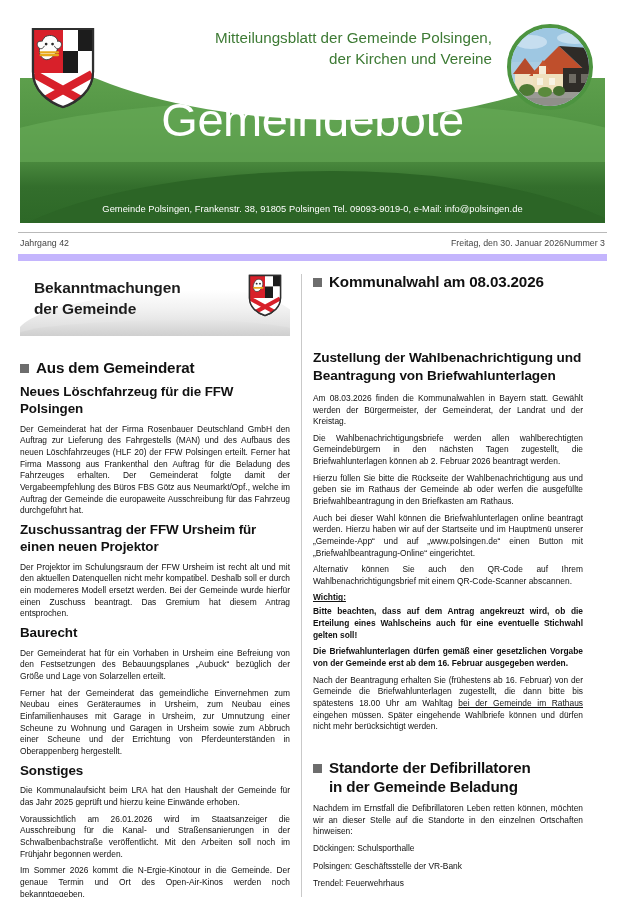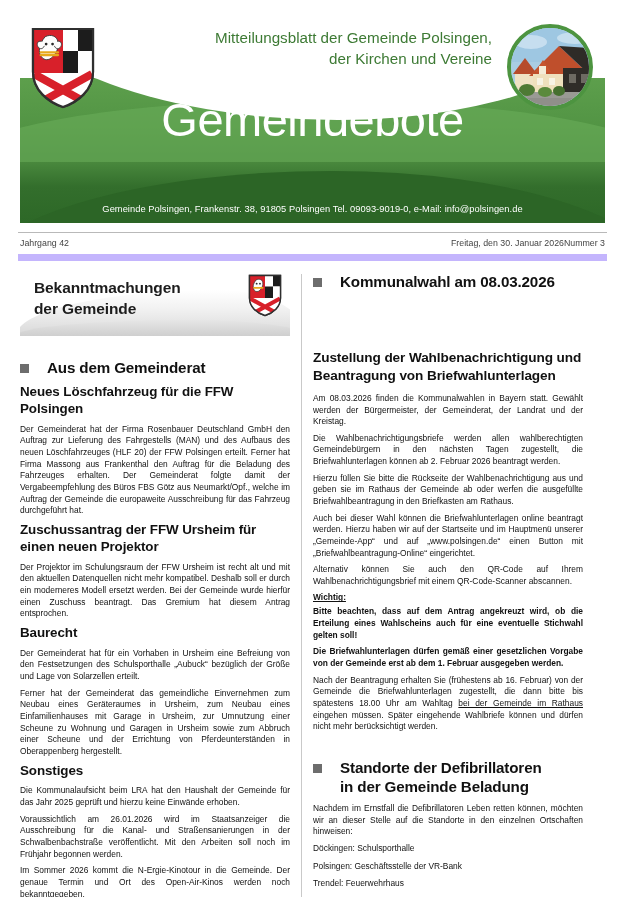--- a/index.html
+++ b/index.html
@@ -217,21 +217,21 @@
     top: 2px;
     width: 34px;
     height: 43px;
     z-index: 3;
   }
 
   
   .sec-head {
     display: flex;
     align-items: flex-start;
-    gap: 18px;
+    gap: 7px;
     margin: 0 0 7px 0;
   }
   .sec-head .bullet {
     width: 9px;
     height: 9px;
     background: #6d6d6d;
     flex: 0 0 auto;
     margin-top: 6px;
   }
   .sec-head .txt {
@@ -417,21 +417,21 @@
         <p class="body">Der Gemeinderat hat der Firma Rosenbauer Deutschland GmbH den Auftrag zur Lieferung des Fahrgestells (MAN) und des Aufbaus des neuen Löschfahrzeuges (HLF 20) der FFW Polsingen erteilt. Ferner hat Firma Massong aus Frankenthal den Auftrag für die Beladung des Fahrzeuges erhalten. Der Gemeinderat folgte damit der Vergabeempfehlung des Büros FBS Götz aus Neumarkt/Opf., welche im Auftrag der Gemeinde die europaweite Ausschreibung für das Fahrzeug durchgeführt hat.</p>
       </div>
 
       <div>
         <div class="sub-head">Zuschussantrag der FFW Ursheim für einen neuen Projektor</div>
         <p class="body">Der Projektor im Schulungsraum der FFW Ursheim ist recht alt und mit den aktuellen Datenquellen nicht mehr kompatibel. Deshalb soll er durch ein moderneres Modell ersetzt werden. Bei der Gemeinde wurde hierfür einen Zuschuss beantragt. Das Gremium hat diesem Antrag entsprochen.</p>
       </div>
 
       <div>
         <div class="sub-head">Baurecht</div>
-        <p class="body">Der Gemeinderat hat für ein Vorhaben in Ursheim eine Befreiung von den Festsetzungen des Schulsporthalle „Aubuck“ bezüglich der Größe und Lage von Solarzellen erteilt.</p>
+        <p class="body">Der Gemeinderat hat für ein Vorhaben in Ursheim eine Befreiung von den Festsetzungen des Bebauungsplanes „Aubuck“ bezüglich der Größe und Lage von Solarzellen erteilt.</p>
         <p class="body">Ferner hat der Gemeinderat das gemeindliche Einvernehmen zum Neubau eines Geräteraumes in Ursheim, zum Neubau eines Einfamilienhauses mit Garage in Ursheim, zur Umnutzung einer Scheune zu Wohnung und Garagen in Ursheim sowie zum Abbruch einer Scheune und der Errichtung von Pferdeunterständen in Oberappenberg hergestellt.</p>
       </div>
 
       <div>
         <div class="sub-head">Sonstiges</div>
         <p class="body">Die Kommunalaufsicht beim LRA hat den Haushalt der Gemeinde für das Jahr 2025 geprüft und hierzu keine Einwände erhoben.</p>
         <p class="body">Voraussichtlich am 26.01.2026 wird im Staatsanzeiger die Ausschreibung für die Kanal- und Straßensanierungen in der Schwalbenbachstraße veröffentlicht. Mit den Arbeiten soll noch im Frühjahr begonnen werden.</p>
         <p class="body">Im Sommer 2026 kommt die N-Ergie-Kinotour in die Gemeinde. Der genaue Termin und Ort des Open-Air-Kinos werden noch bekanntgegeben.</p>
 
       </div>
@@ -456,21 +456,21 @@
 
       <p class="body">Am 08.03.2026 finden die Kommunalwahlen in Bayern statt. Gewählt werden der Bürgermeister, der Gemeinderat, der Landrat und der Kreistag.</p>
       <p class="body">Die Wahlbenachrichtigungsbriefe werden allen wahlberechtigten Gemeindebürgern in den nächsten Tagen zugestellt, die Briefwahlunterlagen können ab 2. Februar 2026 beantragt werden.</p>
       <p class="body">Hierzu füllen Sie bitte die Rückseite der Wahlbenachrichtigung aus und geben sie im Rathaus der Gemeinde ab oder werfen die ausgefüllte Briefwahlbeantragung in den Briefkasten am Rathaus.</p>
       <p class="body">Auch bei dieser Wahl können die Briefwahlunterlagen online beantragt werden. Hierzu haben wir auf der Startseite und im Hauptmenü unserer „Gemeinde-App“ und auf „www.polsingen.de“ einen Button mit „Briefwahlbeantragung-Online“ eingerichtet.</p>
       <p class="body">Alternativ können Sie auch den QR-Code auf Ihrem Wahlbenachrichtigungsbrief mit einem QR-Code-Scanner abscannen.</p>
 
       <div class="wichtig">Wichtig:</div>
 
       <p class="body bold">Bitte beachten, dass auf dem Antrag angekreuzt wird, ob die Erteilung eines Wahlscheins auch für eine eventuelle Stichwahl gelten soll!</p>
-      <p class="body bold">Die Briefwahlunterlagen dürfen gemäß einer gesetzlichen Vorgabe von der Gemeinde erst ab dem 1. Februar ausgegeben werden.</p>
+      <p class="body bold">Die Briefwahlunterlagen dürfen gemäß einer gesetzlichen Vorgabe von der Gemeinde erst ab dem 16. Februar ausgegeben werden.</p>
 
       <p class="body"><span>Nach der Beantragung erhalten Sie (frühestens ab 16. Februar) von der Gemeinde die Briefwahlunterlagen zugestellt, die dann bitte bis spätestens 18.00 Uhr am Wahltag </span><span class="u">bei der Gemeinde im Rathaus</span><span> eingehen müssen. Später eingehende Wahlbriefe können und dürfen nicht mehr berücksichtigt werden.</span></p>
 
       <div class="gap-lg"></div>
 
       <div class="sec-head">
         <span class="bullet"></span>
         <span class="txt">
           <span style="display:block">Standorte der Defibrillatoren</span>
           <span style="display:block">in der Gemeinde Beladung</span>

